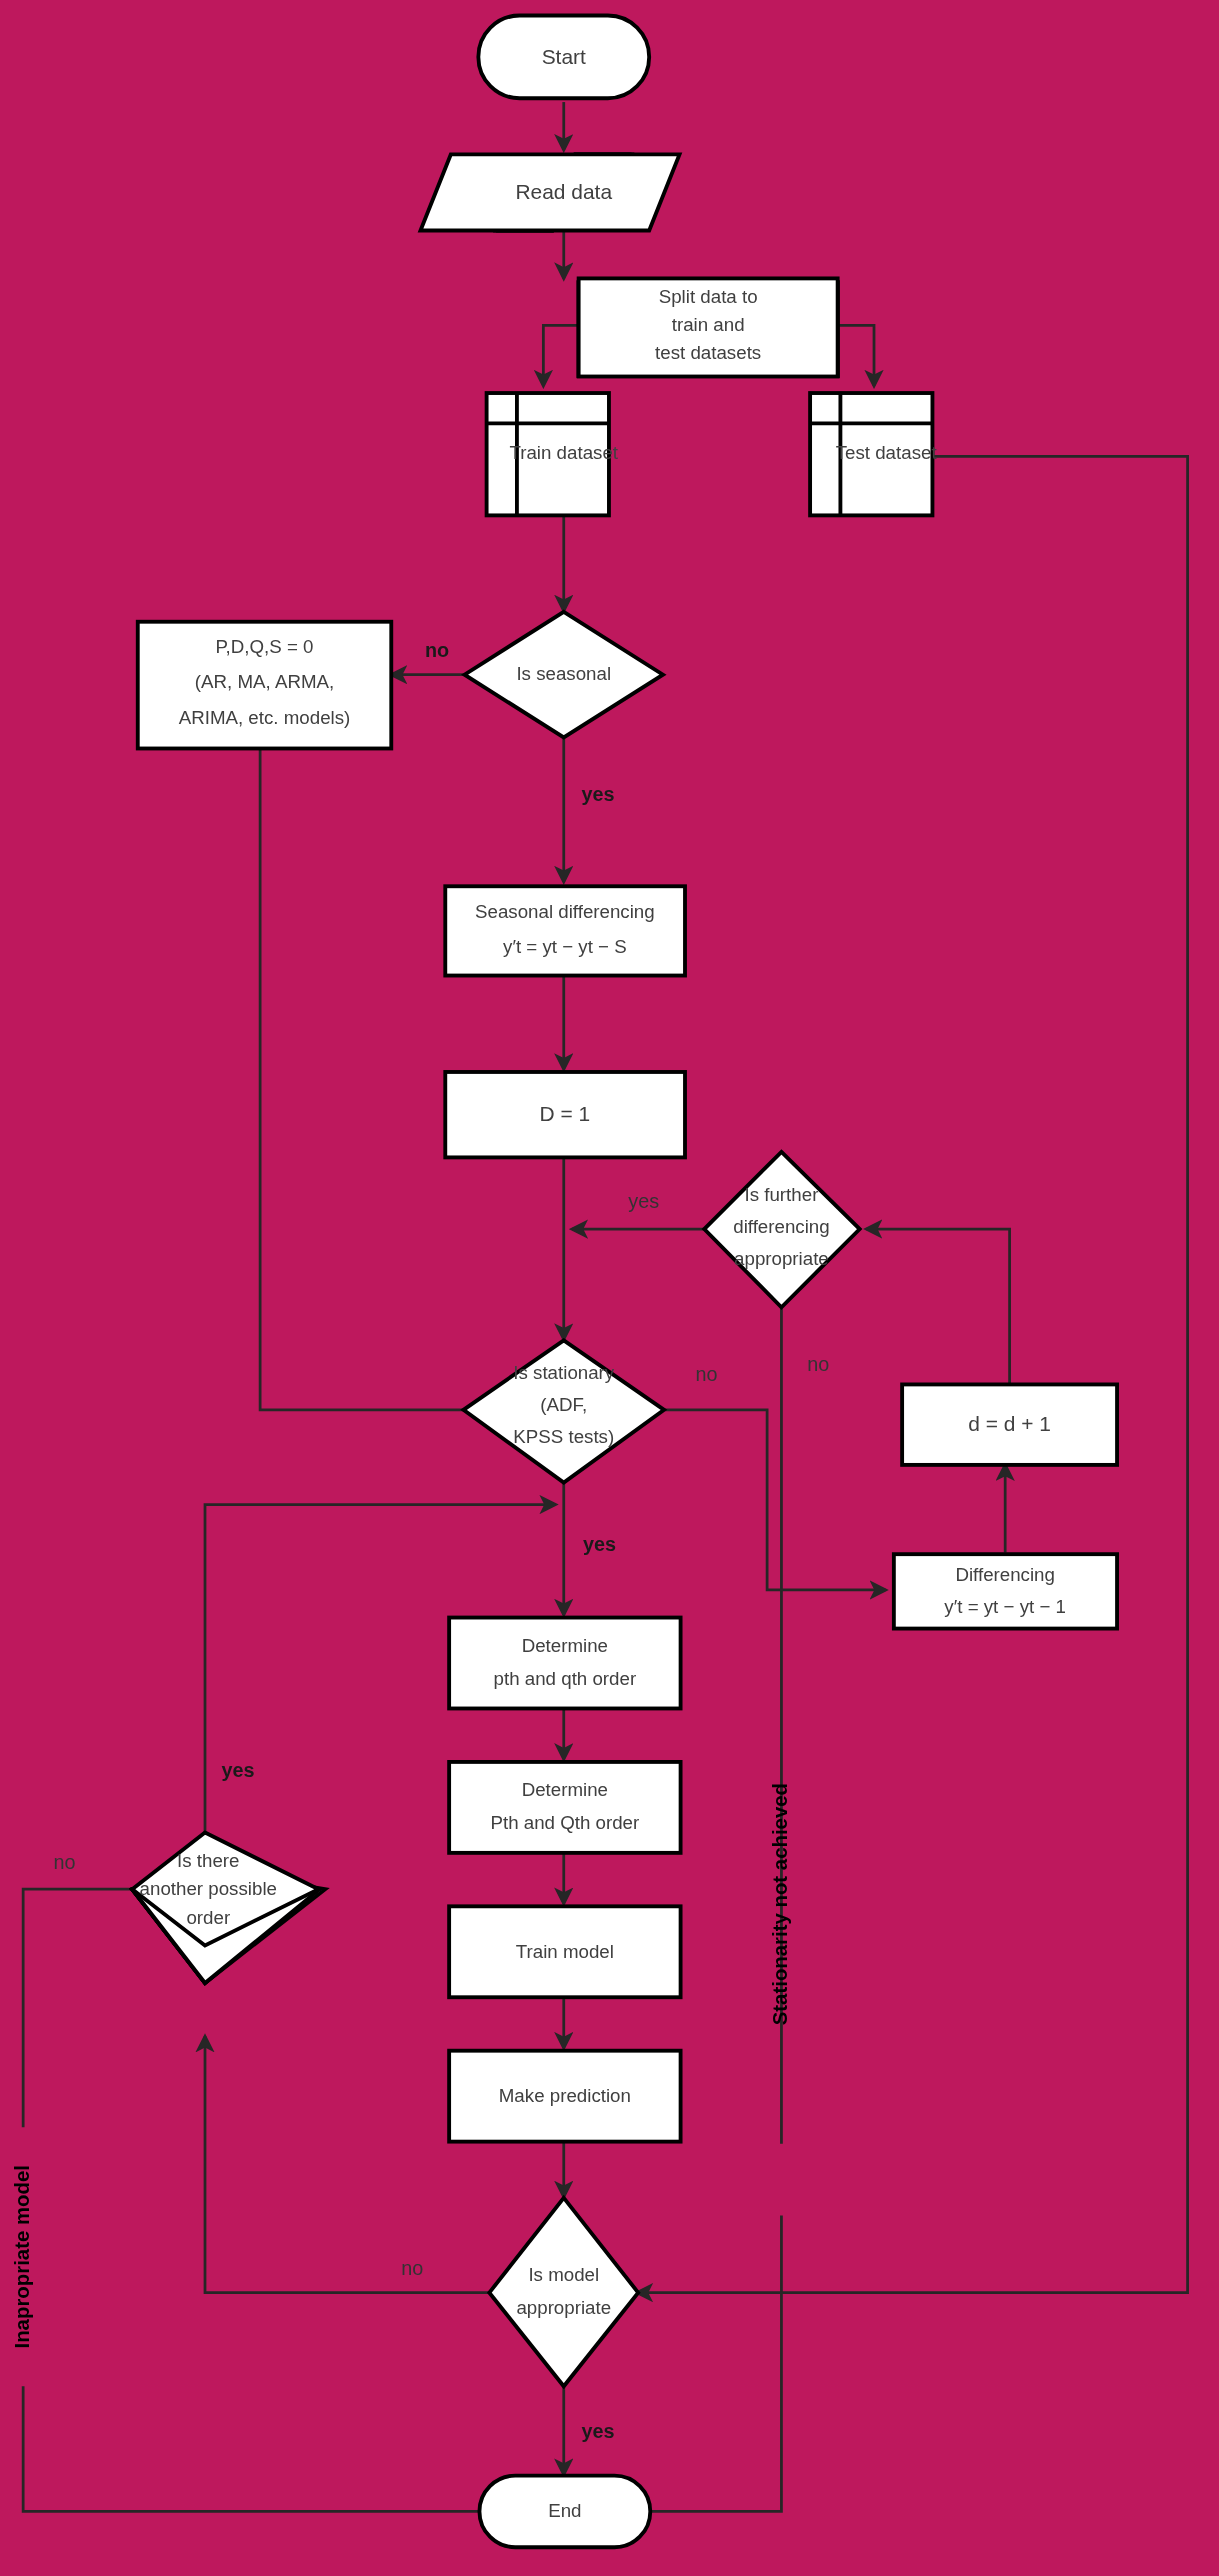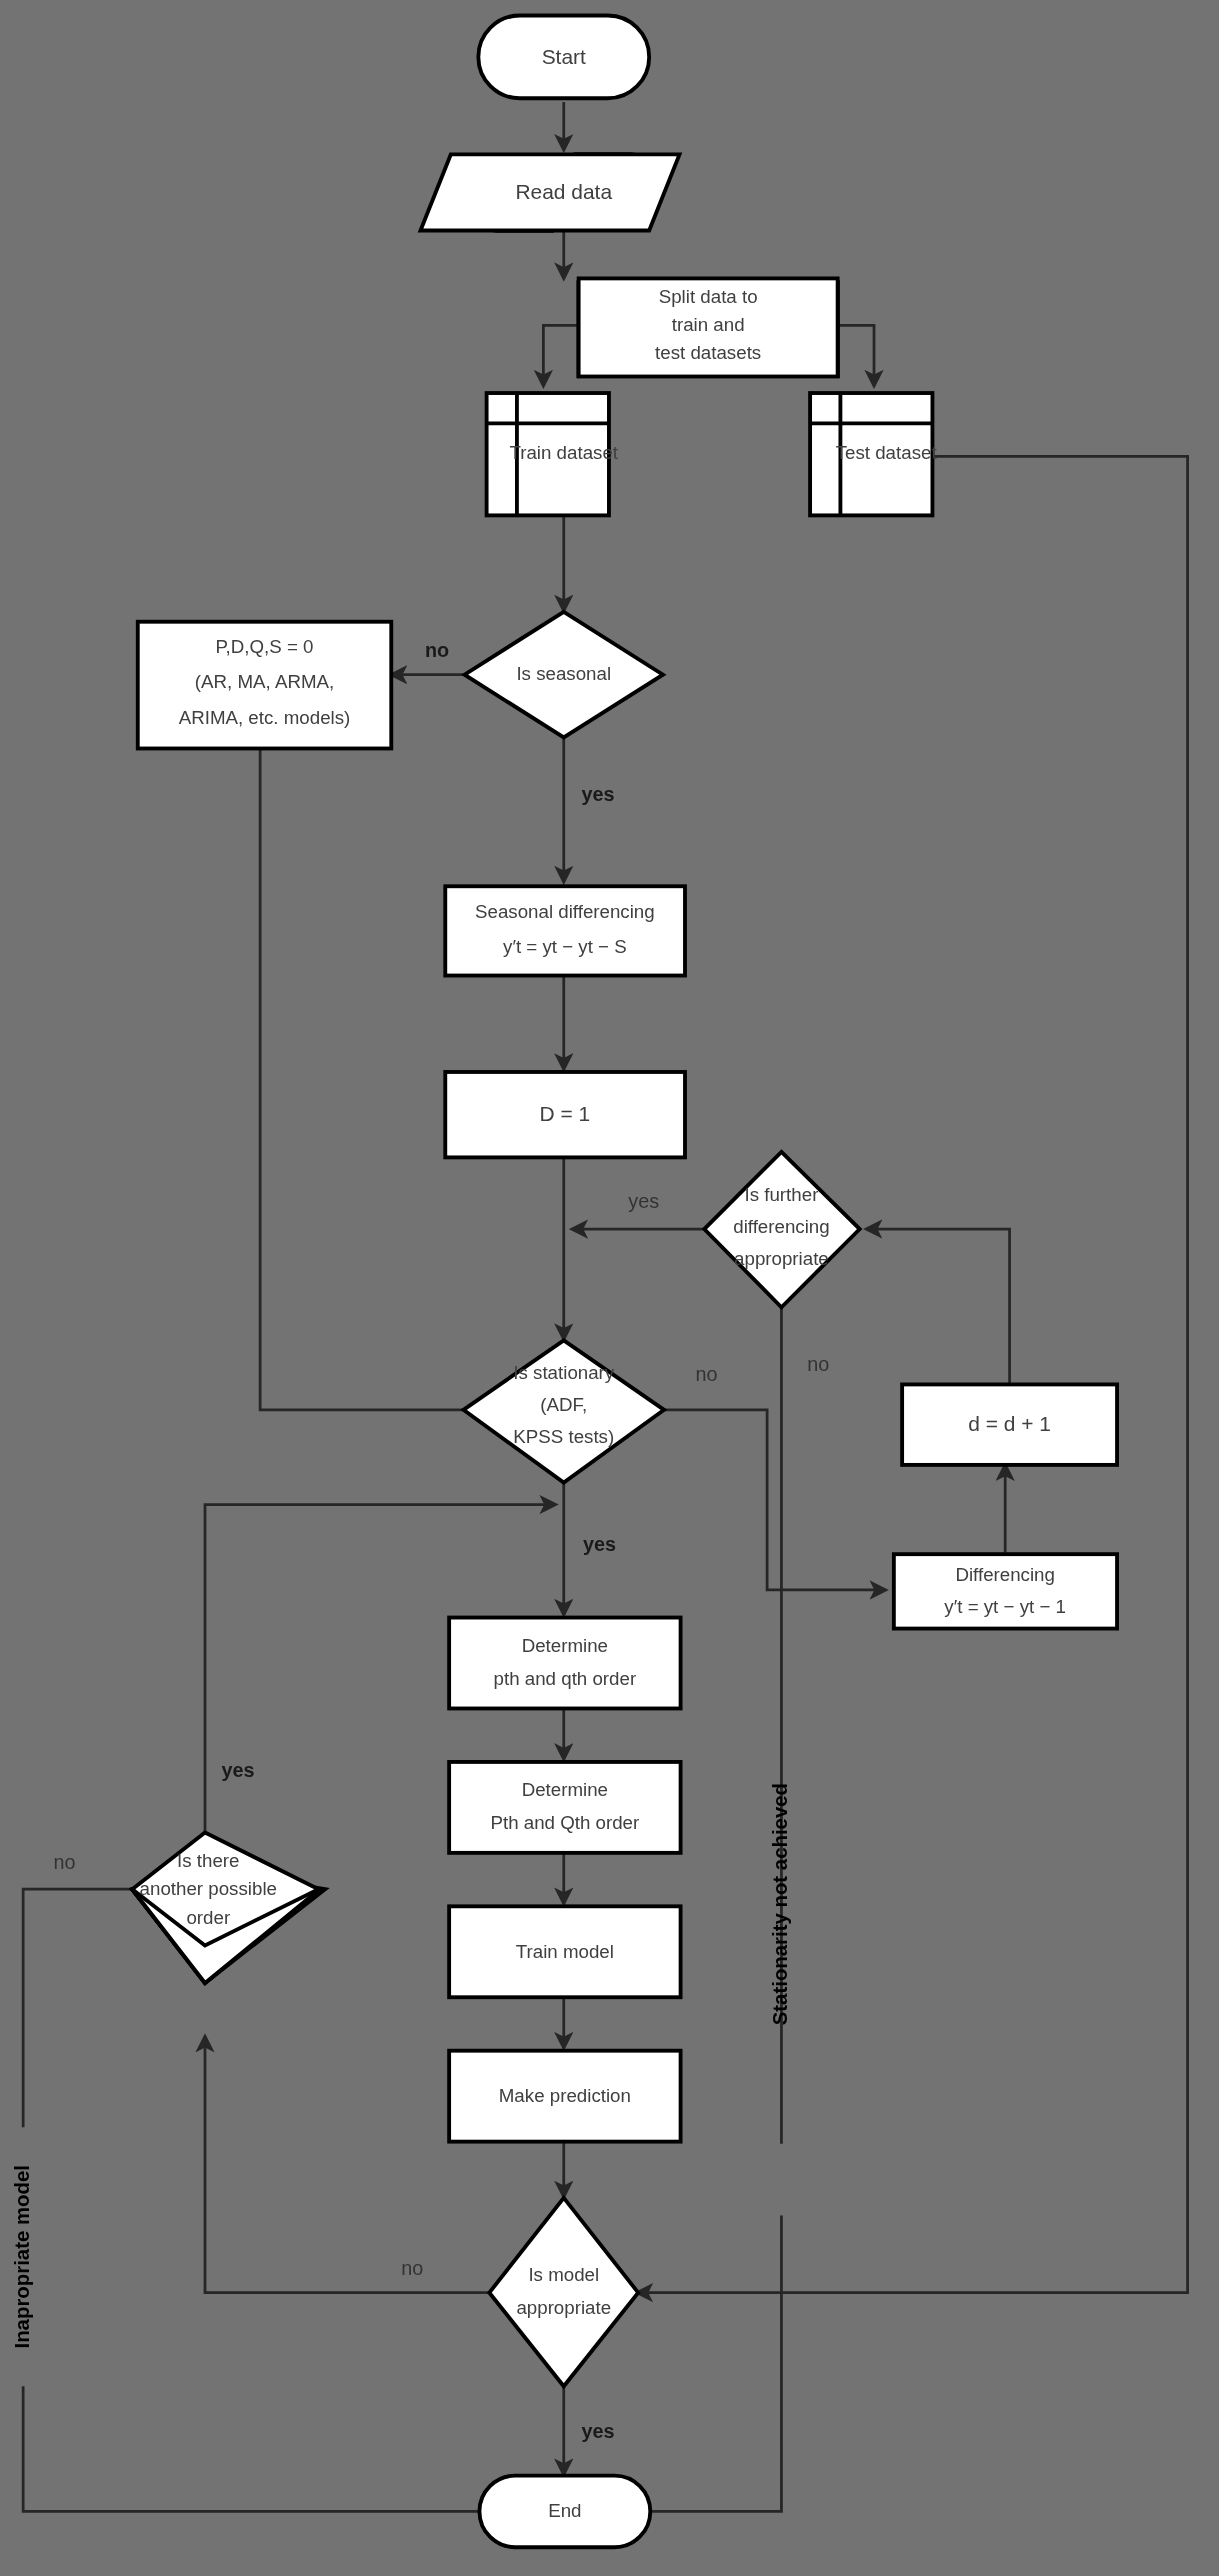--- a/index.html
+++ b/index.html
@@ -8,21 +8,21 @@
     padding: 0;
     background: #ffffff;
   }
   body {
     font-family: "Liberation Sans", sans-serif;
   }
   #canvas {
     position: relative;
     width: 1219px;
     height: 2576px;
-    background: #737373;
+    background: #be185d;
     overflow: hidden;
   }
   svg.flow {
     position: absolute;
     left: 0;
     top: 0;
     width: 1219px;
     height: 2576px;
     display: block;
   }

